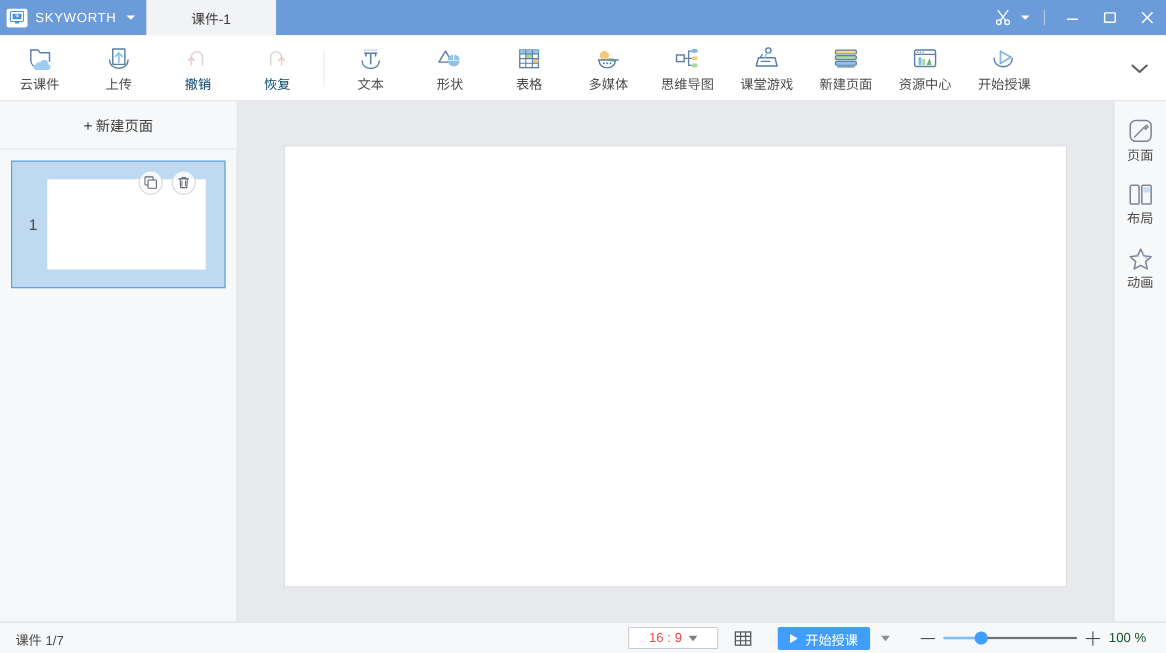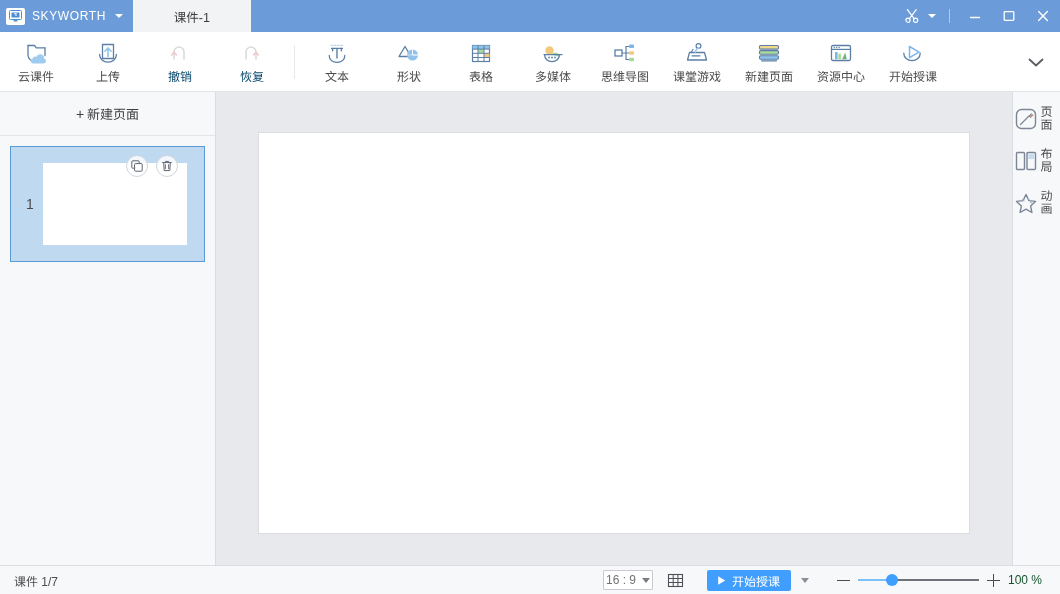--- a/index.html
+++ b/index.html
@@ -286,21 +286,21 @@
     border-left: 1px solid #dcdde1;
     display: flex;
     flex-direction: column;
     align-items: center;
     padding-top: 14px;
     gap: 16px;
   }
   .rail-item {
     width: 46px;
     display: flex;
-    flex-direction: row;
+    flex-direction: column;
     align-items: center;
     gap: 3px;
     justify-content: space-between;
   }
   .rail-icon {
     height: 26px;
     display: flex;
     align-items: center;
     justify-content: center;
   }
@@ -324,25 +324,25 @@
     color: #4c4c4c;
   }
   .status-left { flex: 0 0 auto; }
   .status-spacer { flex: 1 1 auto; }
 
   .ratio-select {
     display: flex;
     align-items: center;
     gap: 6px;
     height: 20px;
-    padding: 0 2px;
+    padding: 0 18px;
     border: 1px solid #c9cbd1;
     background: #ffffff;
     font-size: 12px;
-    color: #737373;
+    color: #ef4444;
     border-radius: 1px;
   }
   .ratio-caret {
     width: 0; height: 0;
     border-left: 4px solid transparent;
     border-right: 4px solid transparent;
     border-top: 5px solid #7a7d84;
   }
 
   .grid-btn {

